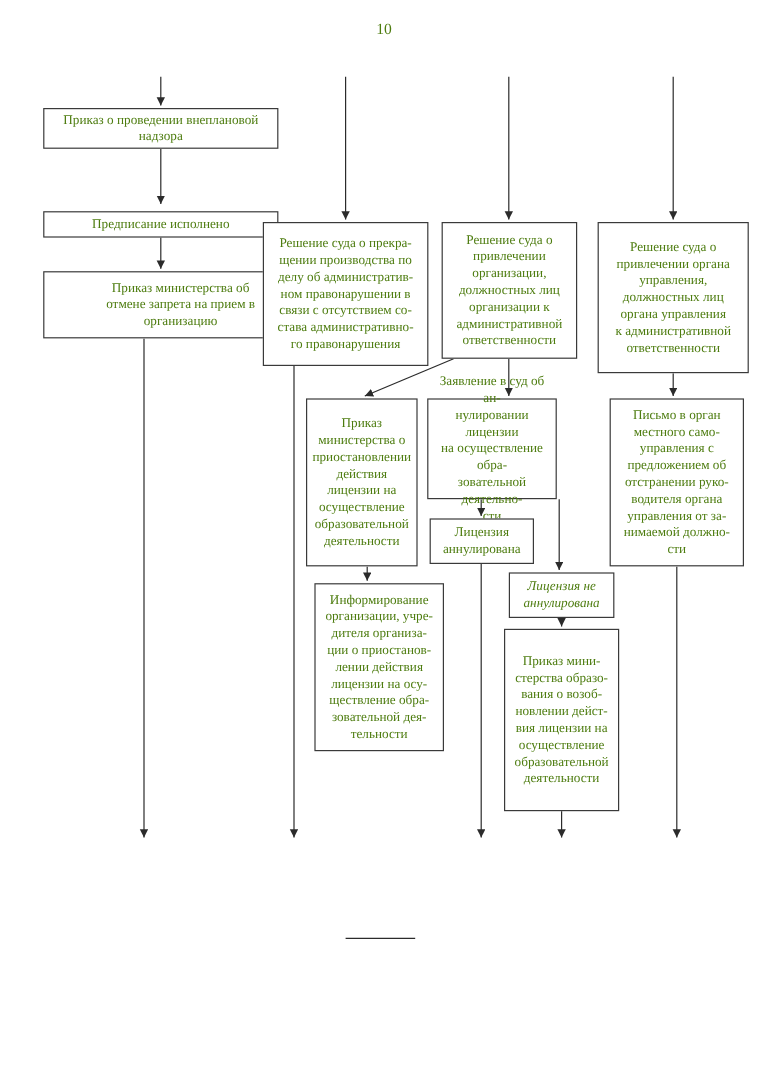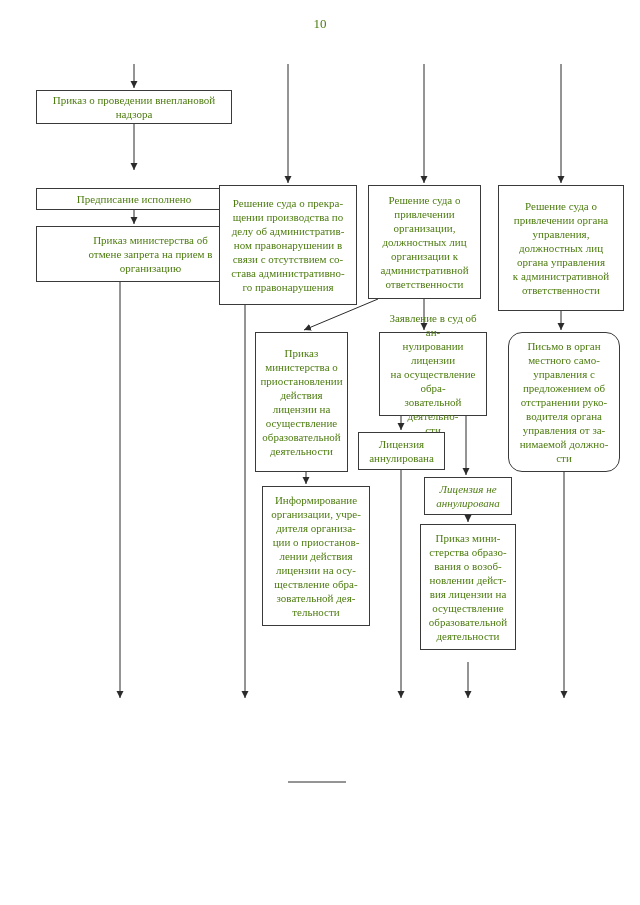--- a/index.html
+++ b/index.html
@@ -21,32 +21,32 @@
     display:flex;align-items:center;justify-content:center;
     text-align:center;
     font-size:11px;line-height:14px;
     white-space:pre-line;
     padding:2px 3px;
     box-sizing:border-box;
     background:#fff;
   }
   
   .n1 {left:36px;  top:90px;  width:196px; height:34px;}
-  .n2 {left:36px;  top:188px; width:196px; height:22px;}
+  .n2 {left:36px;  top:176px; width:196px; height:22px;}
   .n3 {left:36px;  top:226px; width:196px; height:56px;padding-left:36px;}
   .n4 {left:219px; top:185px; width:138px; height:120px;}
   .n5 {left:368px; top:185px; width:113px; height:114px;}
   .n6 {left:498px; top:185px; width:126px; height:126px;}
   .n7 {left:255px; top:332px; width:93px;  height:140px;text-align:center;}
-  .n8 {left:356px; top:332px; width:108px; height:84px;margin-left:23px;}
-  .n9 {left:508px; top:332px; width:112px; height:140px;border-radius:14px;}
+  .n8 {left:356px; top:332px; width:108px; height:84px;}
+  .n9 {left:508px; top:332px; width:112px; height:140px;}
   .n10{left:358px; top:432px; width:87px;  height:38px;}
   .n11{left:424px; top:477px; width:88px;  height:38px;font-style:italic;}
   .n12{left:262px; top:486px; width:108px; height:140px;}
-  .n13{left:420px; top:524px; width:96px;  height:126px;}
+  .n13{left:420px; top:524px; width:96px;  height:152px;}
   .n14{left:36px;  top:700px; width:590px; height:40px;}
   .arrows{
     position:absolute;left:0;top:0;width:640px;height:905px;
     pointer-events:none;
   }
   .arrows line{stroke:#2b2b2b;stroke-width:1;}
   .sep-line{stroke:#2b2b2b;stroke-width:1;}
 </style>
 </head>
 <body>

